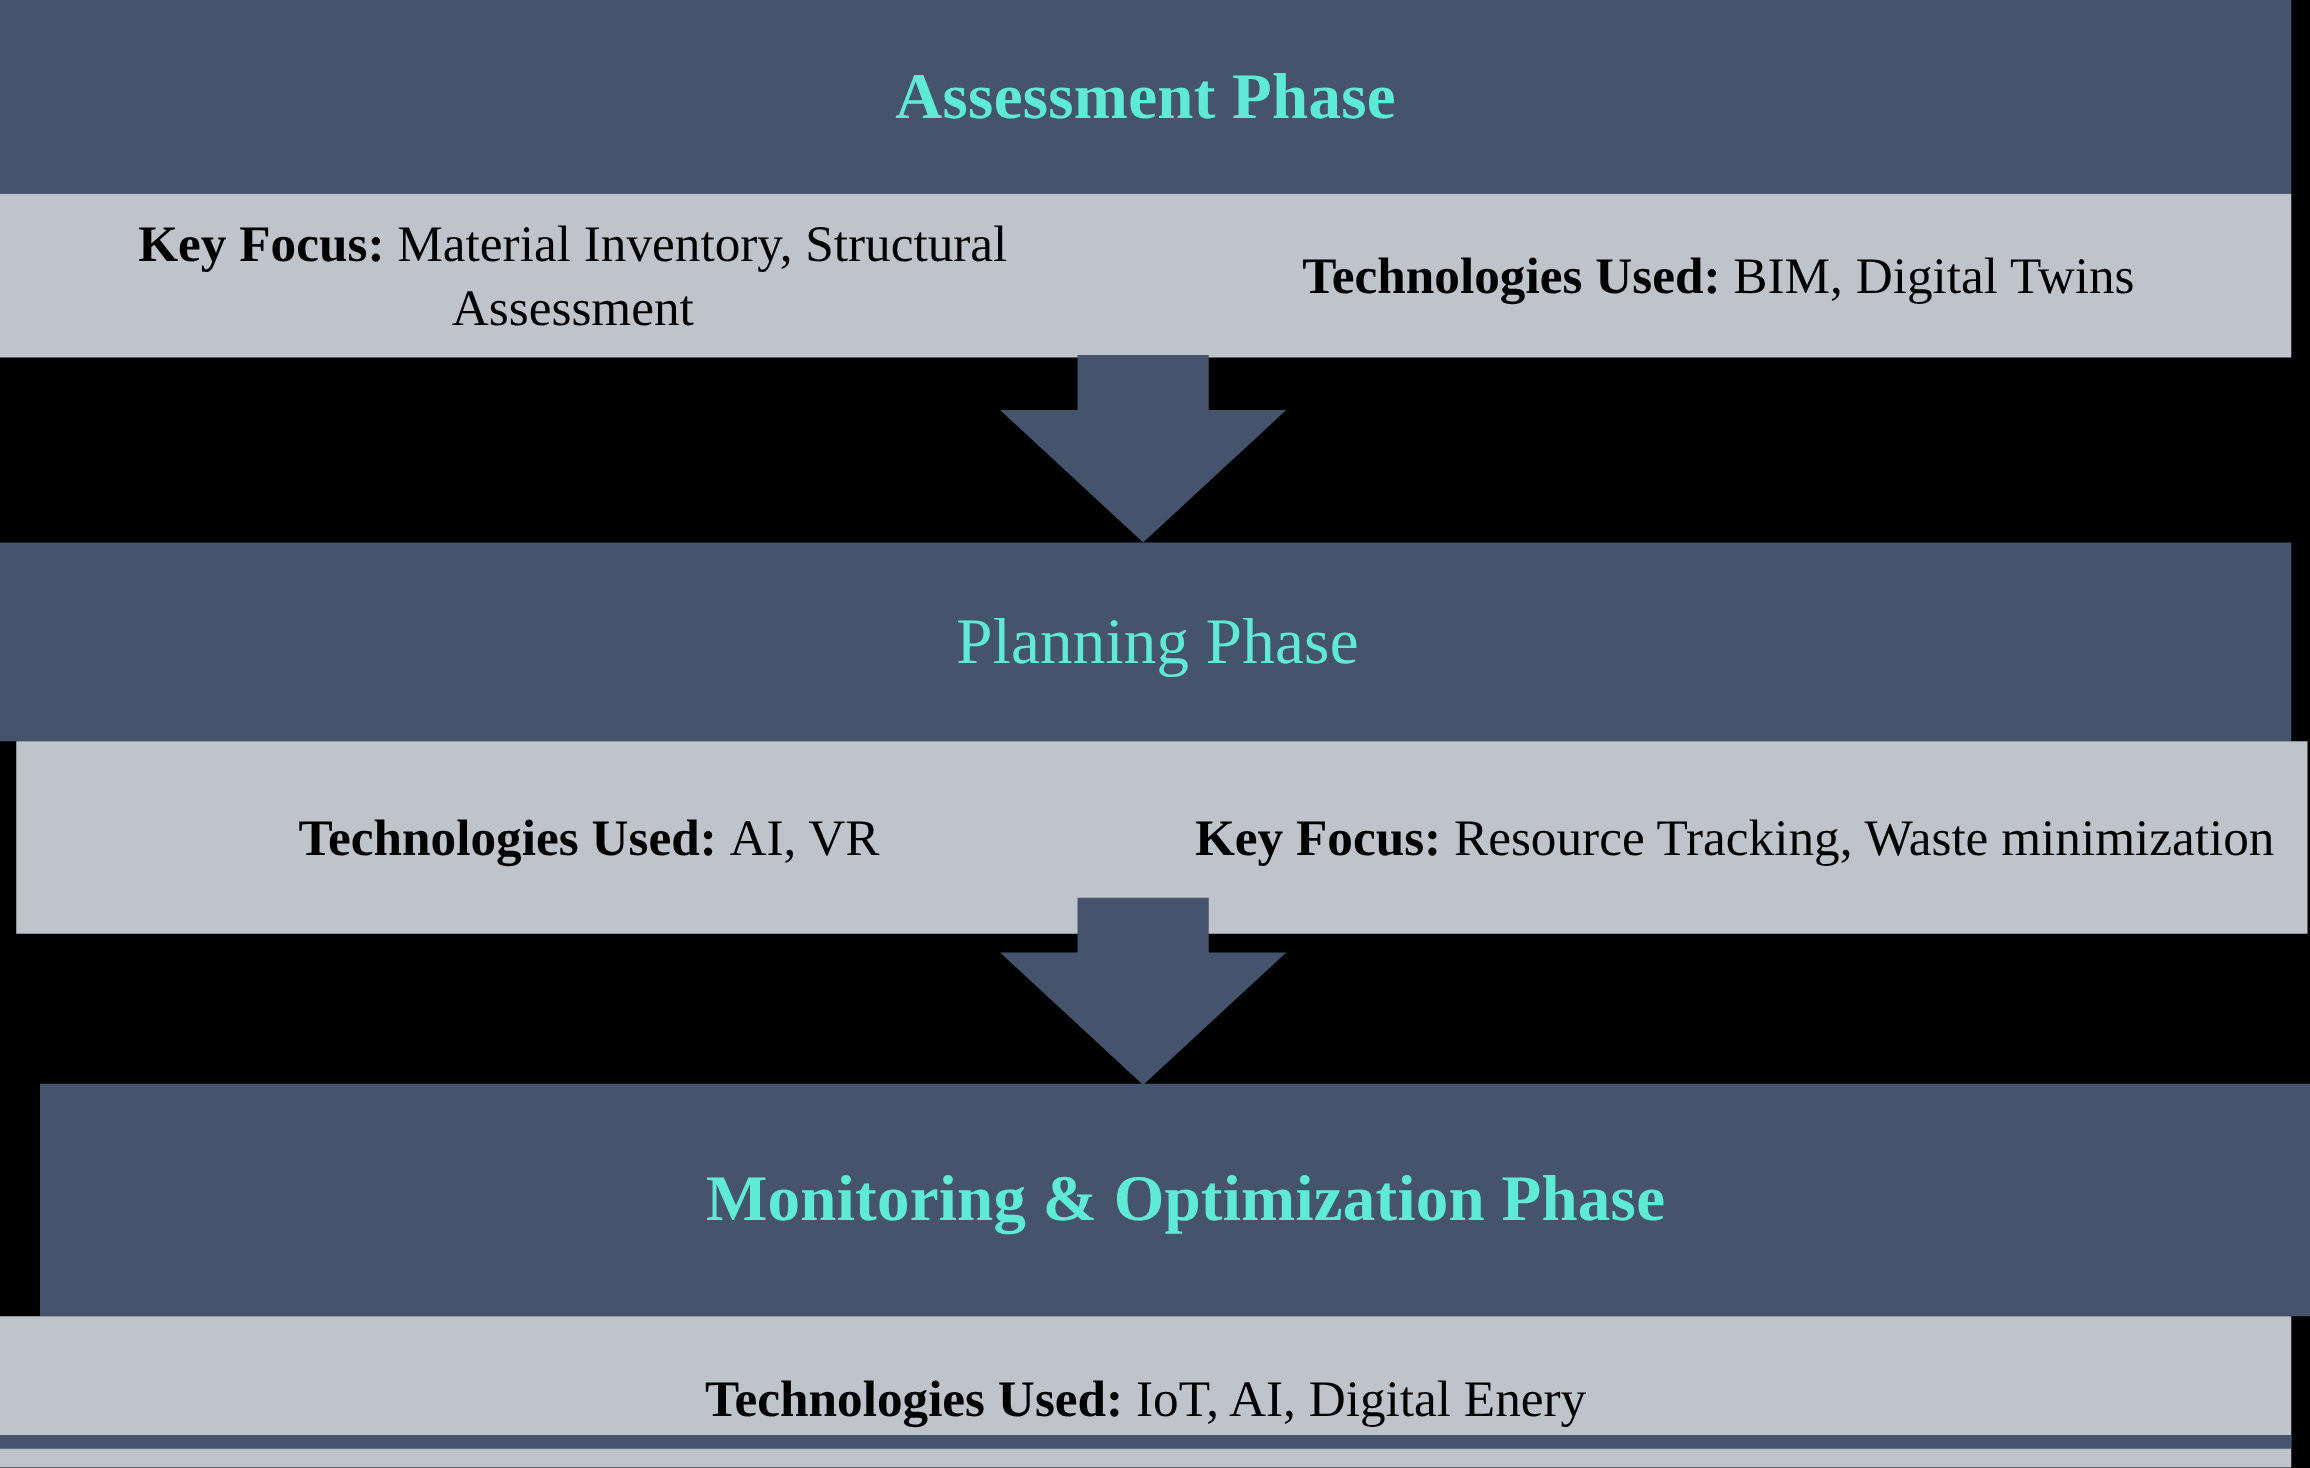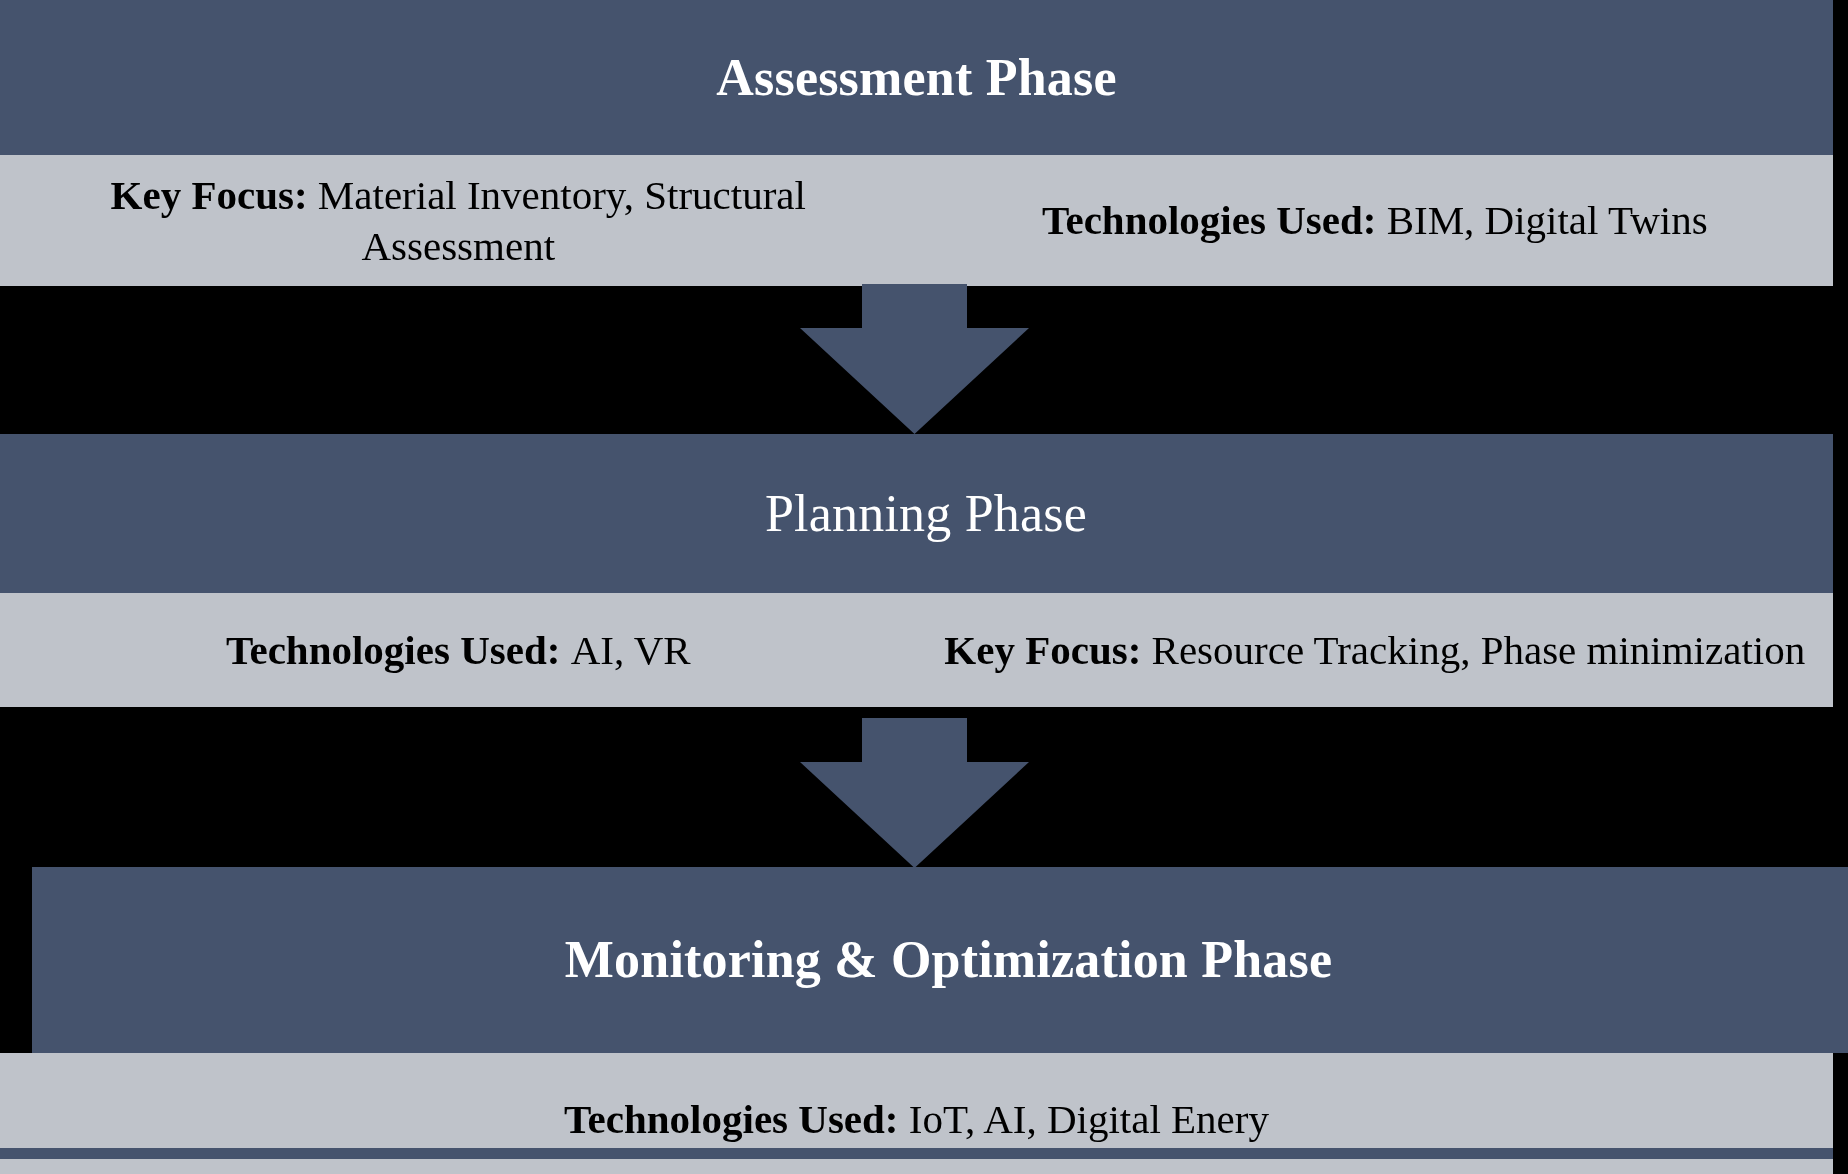--- a/index.html
+++ b/index.html
@@ -21,21 +21,21 @@
   }
 
   .phase-block {
     position: absolute;
     left: 0;
     width: 1833px;
   }
 
   .phase-header {
     background: #45536D;
-    color: #ffffff;
+    color: #5eead4;
     display: flex;
     align-items: center;
     justify-content: center;
     text-align: center;
     width: 100%;
     box-sizing: border-box;
   }
   .phase-header .title {
     font-size: 52px;
     line-height: 1.1;
@@ -78,21 +78,21 @@
     background: #45536D;
   }
 
   
   #block-1 { top: 0px; height: 286px; }
   #block-1 .phase-header { height: 155px; }
   #block-1 .phase-body { height: 131px; }
 
   #block-2 { top: 434px; height: 285px; }
   #block-2 .phase-header { height: 159px; padding-left: 19px; }
-  #block-2 .phase-body { height: 114px; }
+  #block-2 .phase-body { height: 154px; margin-left: 13px; }
 
   #block-3 { top: 867px; height: 284px; }
   #block-3 .phase-header { height: 186px; margin-left: 32px; }
   #block-3 .phase-body { height: 133px; }
 
   #arrow-1 { left: 800px; top: 284px; }
   #arrow-2 { left: 800px; top: 718px; }
 
   #bottom-rule { top: 1148px; height: 11px; }
 </style>
@@ -128,21 +128,21 @@
       <span class="title">Planning Phase</span>
     </div>
     <div class="phase-body">
       <div class="cell">
         <span>
           <span class="lbl">Technologies Used:</span><span>&nbsp;</span><span class="val">AI, VR</span>
         </span>
       </div>
       <div class="cell">
         <span>
-          <span class="lbl">Key Focus:</span><span>&nbsp;</span><span class="val">Resource Tracking, Phase minimization</span>
+          <span class="lbl">Key Focus:</span><span>&nbsp;</span><span class="val">Resource Tracking, Waste minimization</span>
         </span>
       </div>
     </div>
   </div>
 
   <svg class="arrow" id="arrow-2" width="229" height="150" viewBox="0 0 229 150">
     <polygon points="62,0 167,0 167,44 229,44 114.5,150 0,44 62,44" fill="#45536D"></polygon>
   </svg>
 
   <div class="phase-block" id="block-3">

